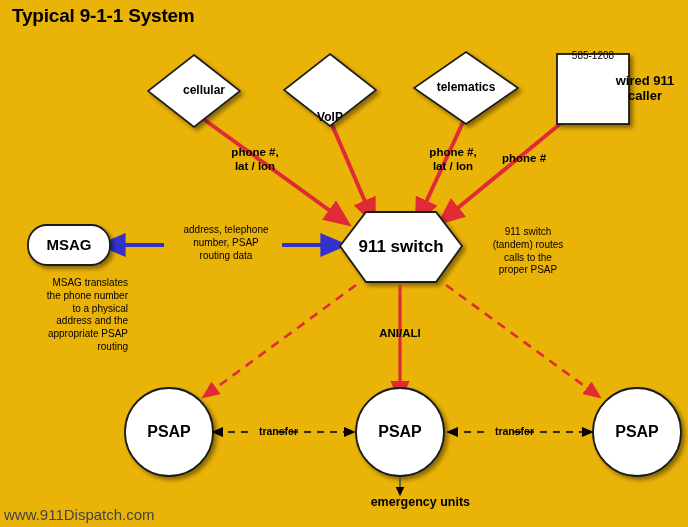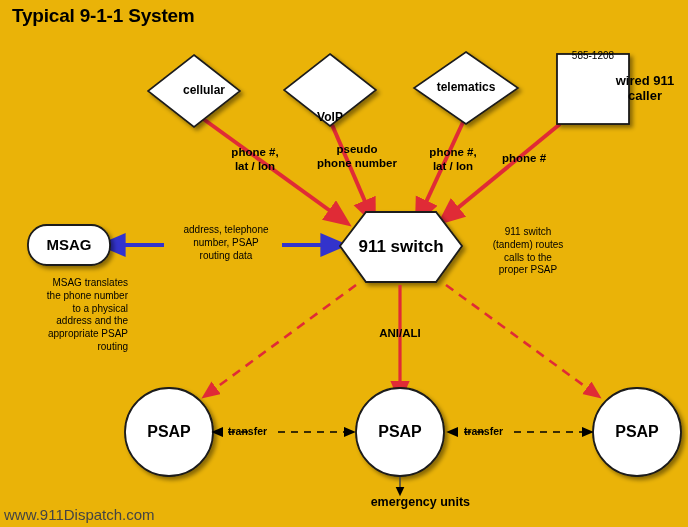--- a/index.html
+++ b/index.html
@@ -81,21 +81,21 @@
     position: absolute;
     font-size: 10px;
     color: #000000;
     text-align: center;
   }
   .transfer-label {
     position: absolute;
     font-size: 10.5px;
     font-weight: bold;
     color: #000000;
-    text-align: left;
+    text-align: right;
   }
   .watermark {
     position: absolute;
     font-size: 15px;
     color: #444444;
     left: 4px;
     top: 506px;
   }
   .emergency-label {
     position: absolute;
@@ -226,22 +226,20 @@
 
   <div class="node-label lbl-psap" style="left:125px; top:388px; width:88px; height:88px;">PSAP</div>
 
   <div class="node-label lbl-psap" style="left:356px; top:388px; width:88px; height:88px;">PSAP</div>
 
   <div class="node-label lbl-psap" style="left:593px; top:388px; width:88px; height:88px;">PSAP</div>
 
   <div class="edge-label" style="left:212px; top:146px; width:86px;">phone #,
 lat / lon</div>
 
-  <div class="edge-label" style="left:302px; top:143px; width:110px;">pseudo
-phone number</div>
 
   <div class="edge-label" style="left:410px; top:146px; width:86px;">phone #,
 lat / lon</div>
 
   <div class="edge-label" style="left:484px; top:152px; width:80px;">phone #</div>
 
   <div class="note" style="left:168px; top:224px; width:116px;">address, telephone
 number, PSAP
 routing data</div>
 

